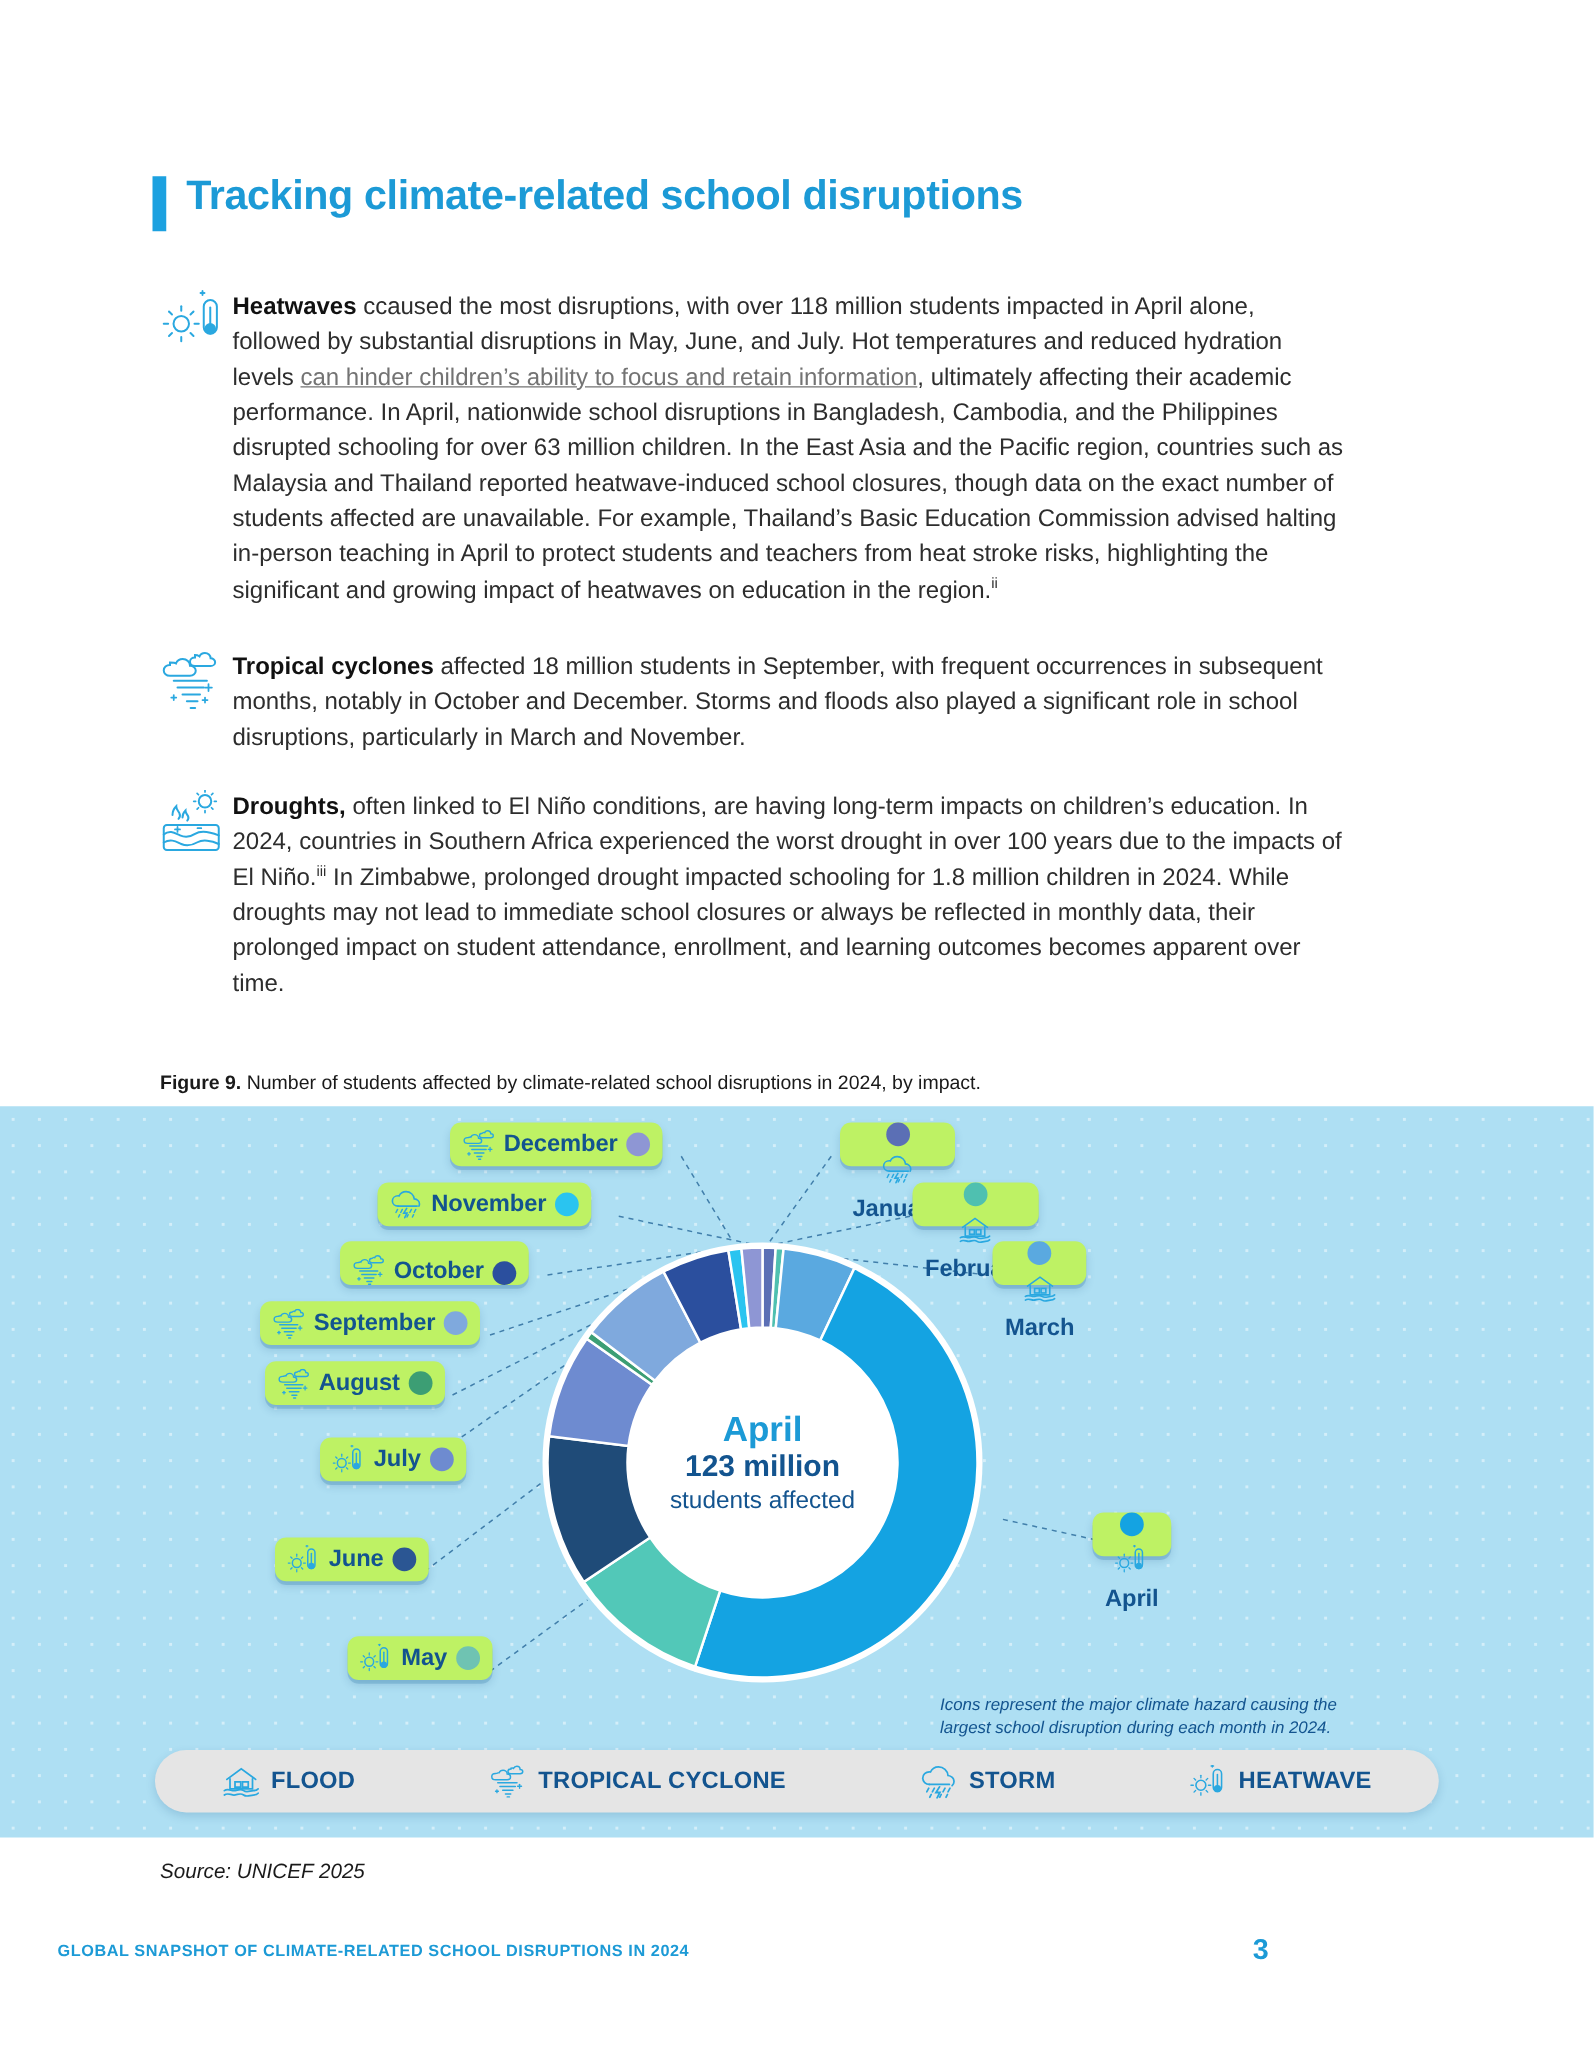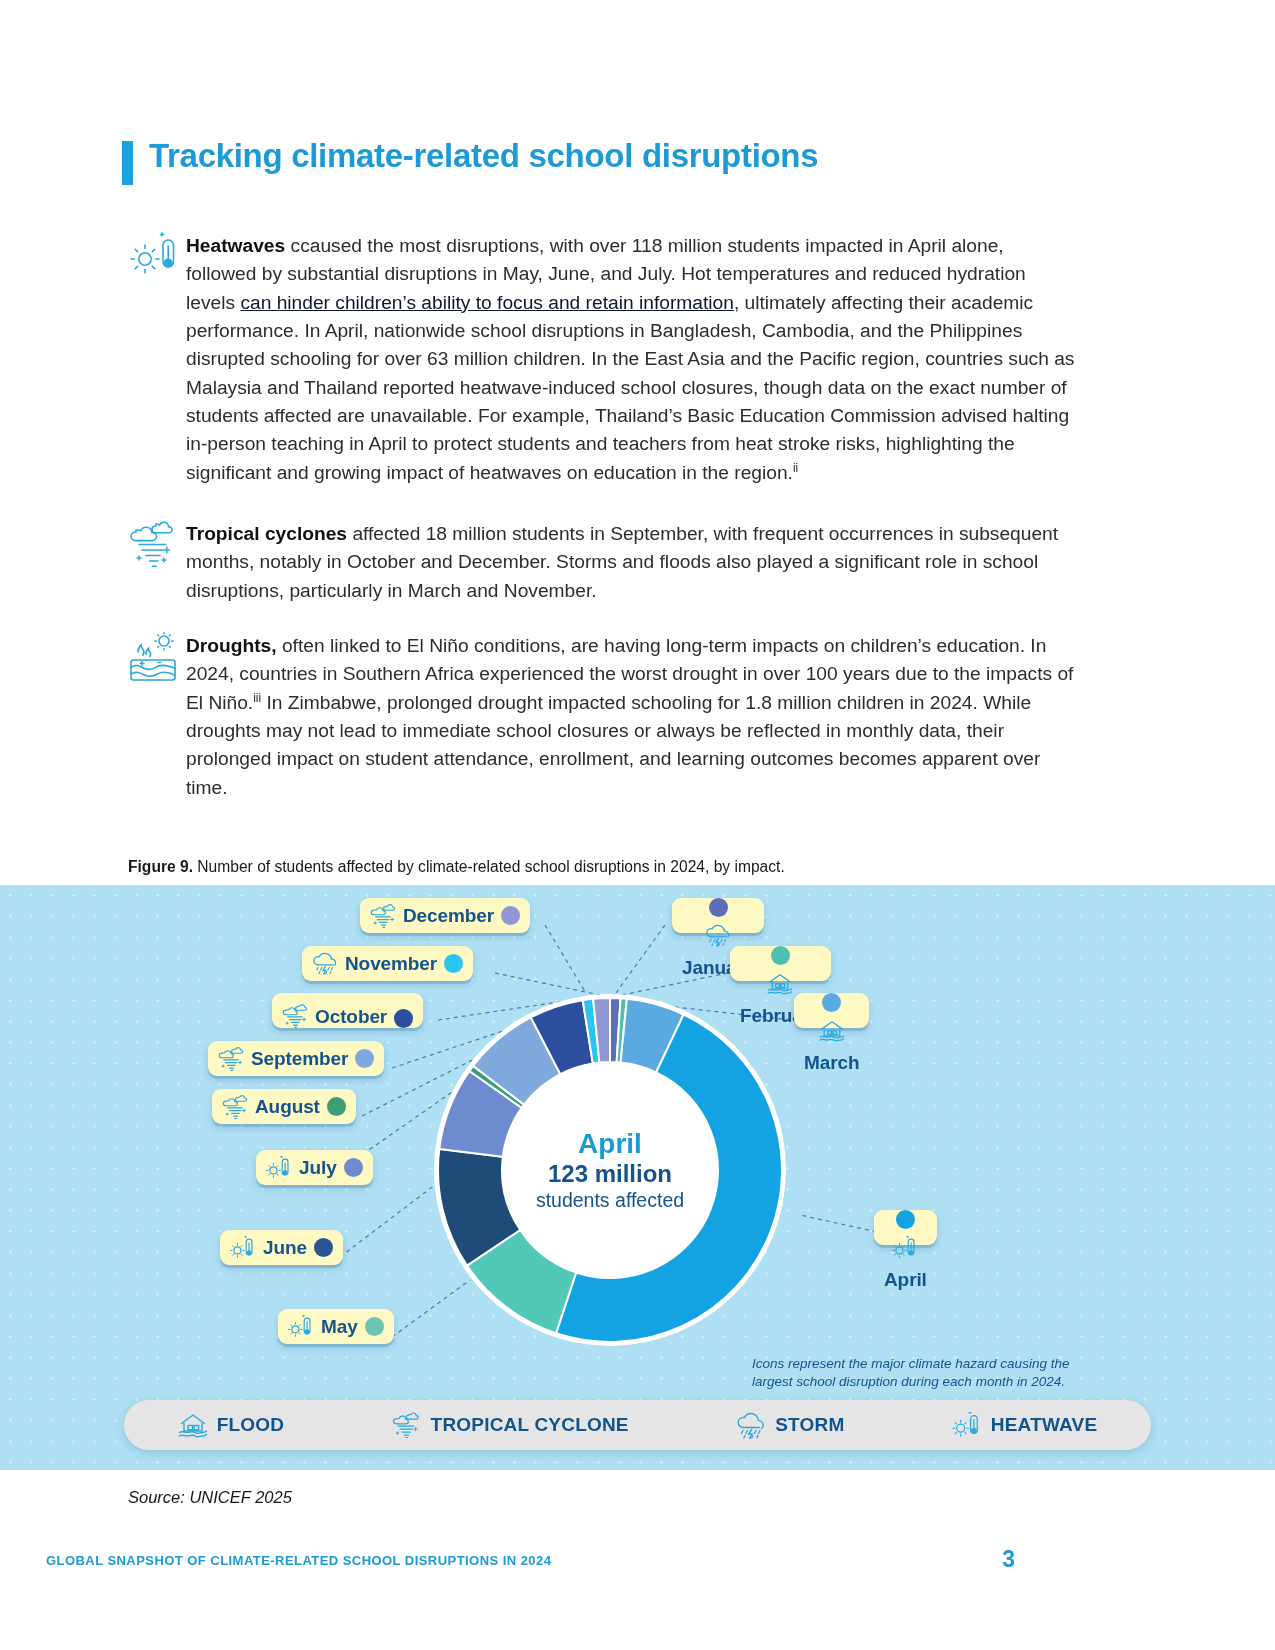--- a/index.html
+++ b/index.html
@@ -14,21 +14,21 @@
   
   .title-row { position:absolute; left:122px; top:138px; display:flex; align-items:flex-start; gap:16px; }
   .title-bar { width:11px; height:44px; background:#1CA1E0; flex:0 0 auto; margin-top:3px;}
   .title-text { font-size:33px; font-weight:bold; color:#1C9AD6; letter-spacing:-0.3px; line-height:1.1;}
 
   
   .para-block { position:absolute; display:flex; align-items:flex-start; }
   .para-icon { width:58px; flex:0 0 58px; }
   .para-body { width:890px; font-size:19.2px; line-height:1.475; color:#2d2d2d; }
   .para-body b { font-weight:bold; color:#111; }
-  .para-body a { color:#0f172a; }
+  .para-body a { color:#737373; }
   sup { font-size:0.62em; vertical-align: super; line-height:0; }
 
   .p1 { left:128px; top:232px; }
   .p2 { left:128px; top:520px; }
   .p3 { left:128px; top:632px; }
 
   
   .fig-caption { position:absolute; left:128px; top:858px; font-size:15.6px; color:#1a1a1a; }
   .fig-caption b { font-weight:bold; }
 
@@ -48,21 +48,21 @@
   .donut-svg { width:380px; height:380px; display:block; }
 
   .donut-center { position:absolute; left:0; top:0; width:380px; height:380px;
                   display:flex; flex-direction:column; align-items:center; justify-content:center; }
   .dc-month { font-size:28px; font-weight:bold; color:#1C9AD6; line-height:1.15; }
   .dc-value { font-size:24px; font-weight:bold; color:#13548F; line-height:1.2; }
   .dc-sub   { font-size:19.5px; color:#13548F; line-height:1.2; }
 
   
   .pill { position:absolute; display:flex; align-items:center; height:35px;
-          background:#fef9c3; border-radius:9px; padding:0 10px; gap:7px;
+          background:#bef264; border-radius:9px; padding:0 10px; gap:7px;
           box-shadow: 0 3px 0 rgba(30,110,160,.22), 0 4px 7px rgba(20,80,130,.18);
           white-space:nowrap; }
   .pill .lbl { font-size:19px; font-weight:bold; color:#13548F; letter-spacing:-0.1px; }
   .pill .dot { width:19px; height:19px; border-radius:50%; flex:0 0 19px; }
   .pill .ic  { width:26px; height:24px; flex:0 0 26px; }
   .pill.left  { flex-direction:row; }   
   .pill.right { flex-direction:column; }   
 
   
   .leader { position:absolute; left:0; top:0; width:1275px; height:585px; pointer-events:none; }

